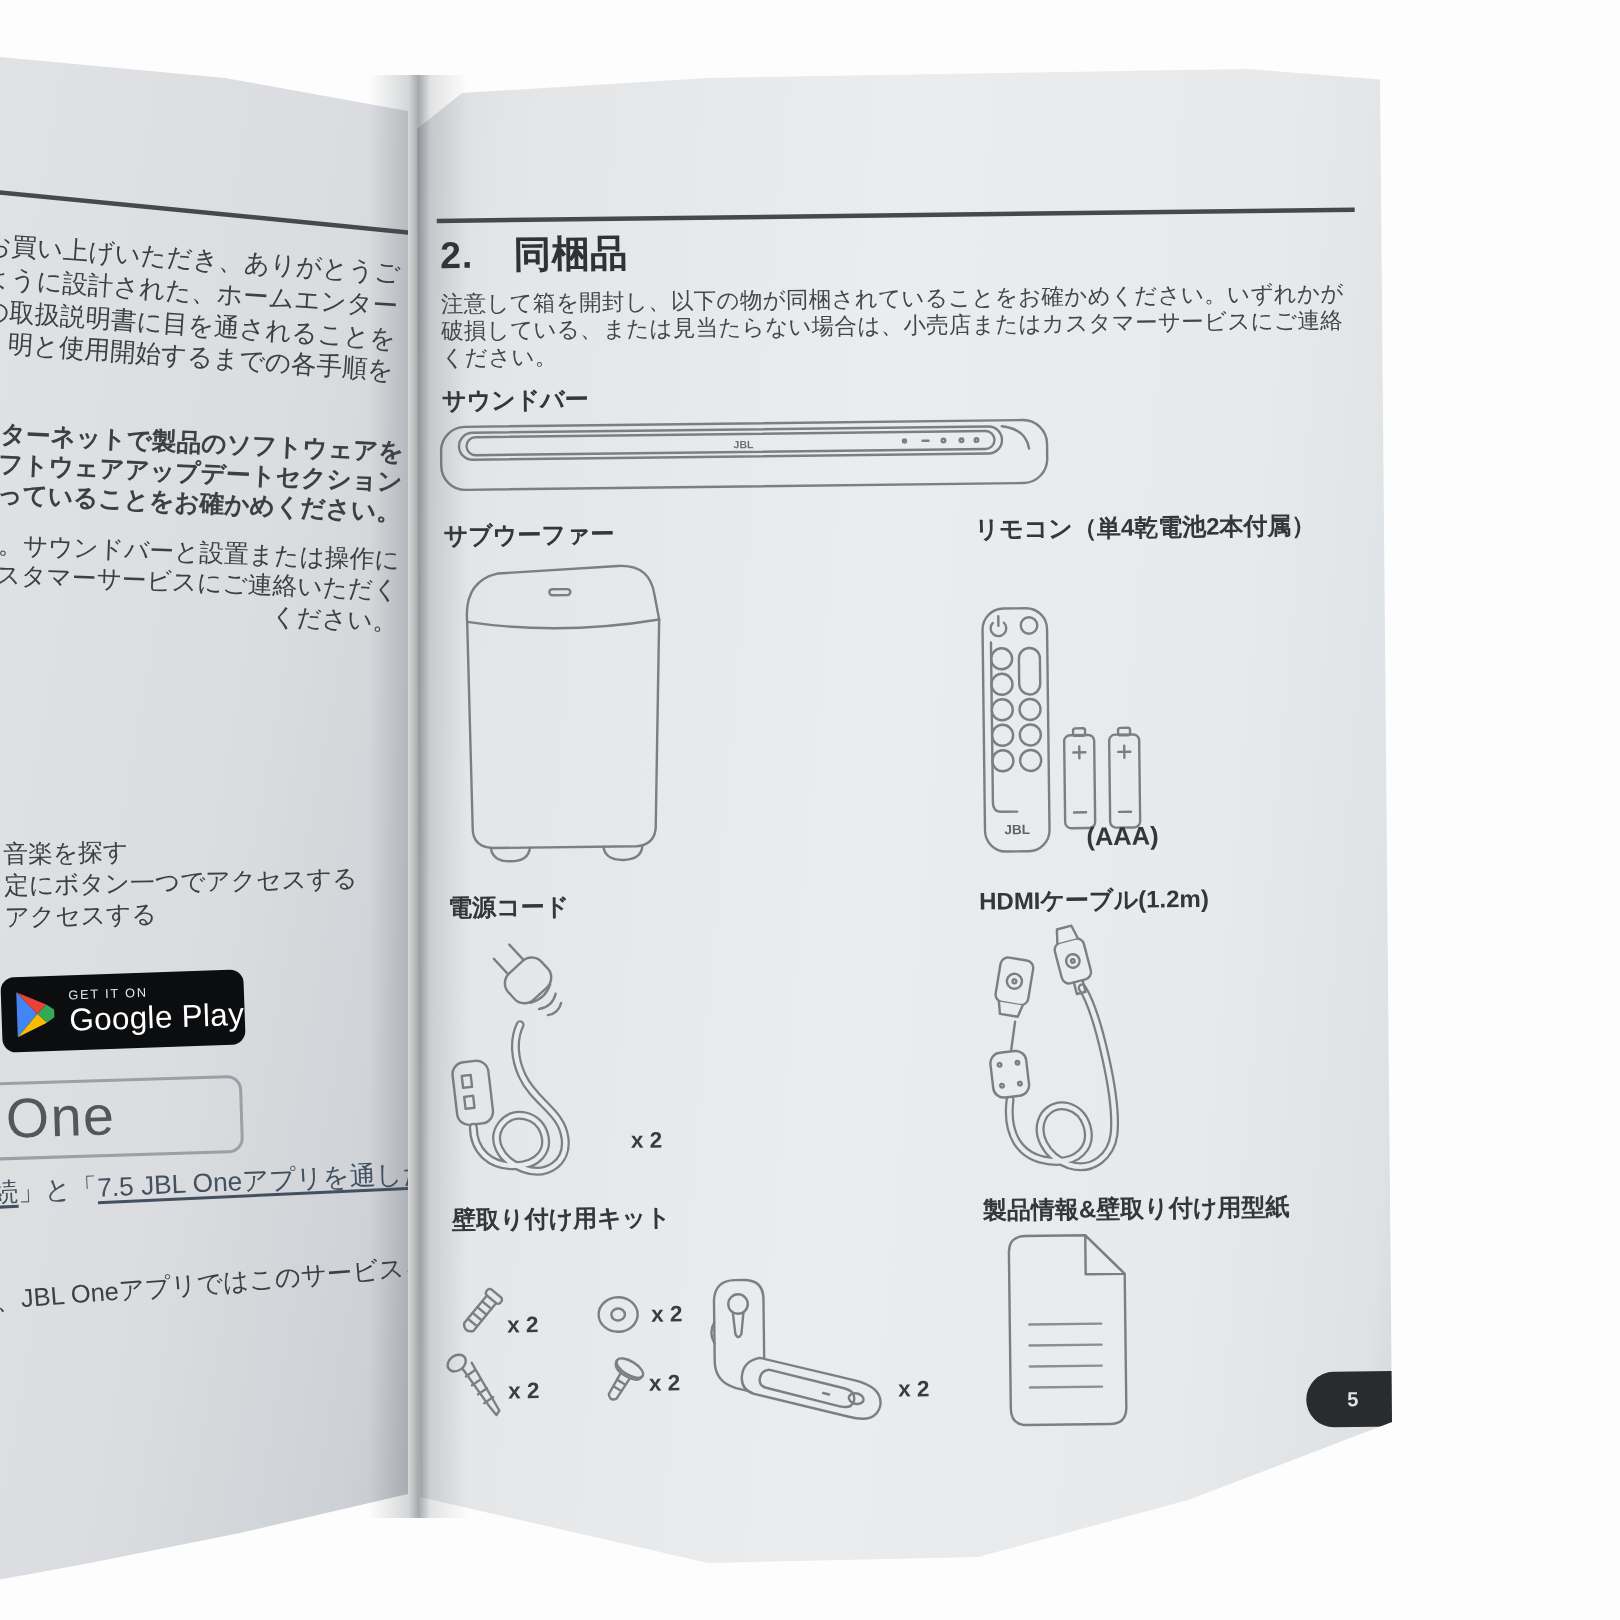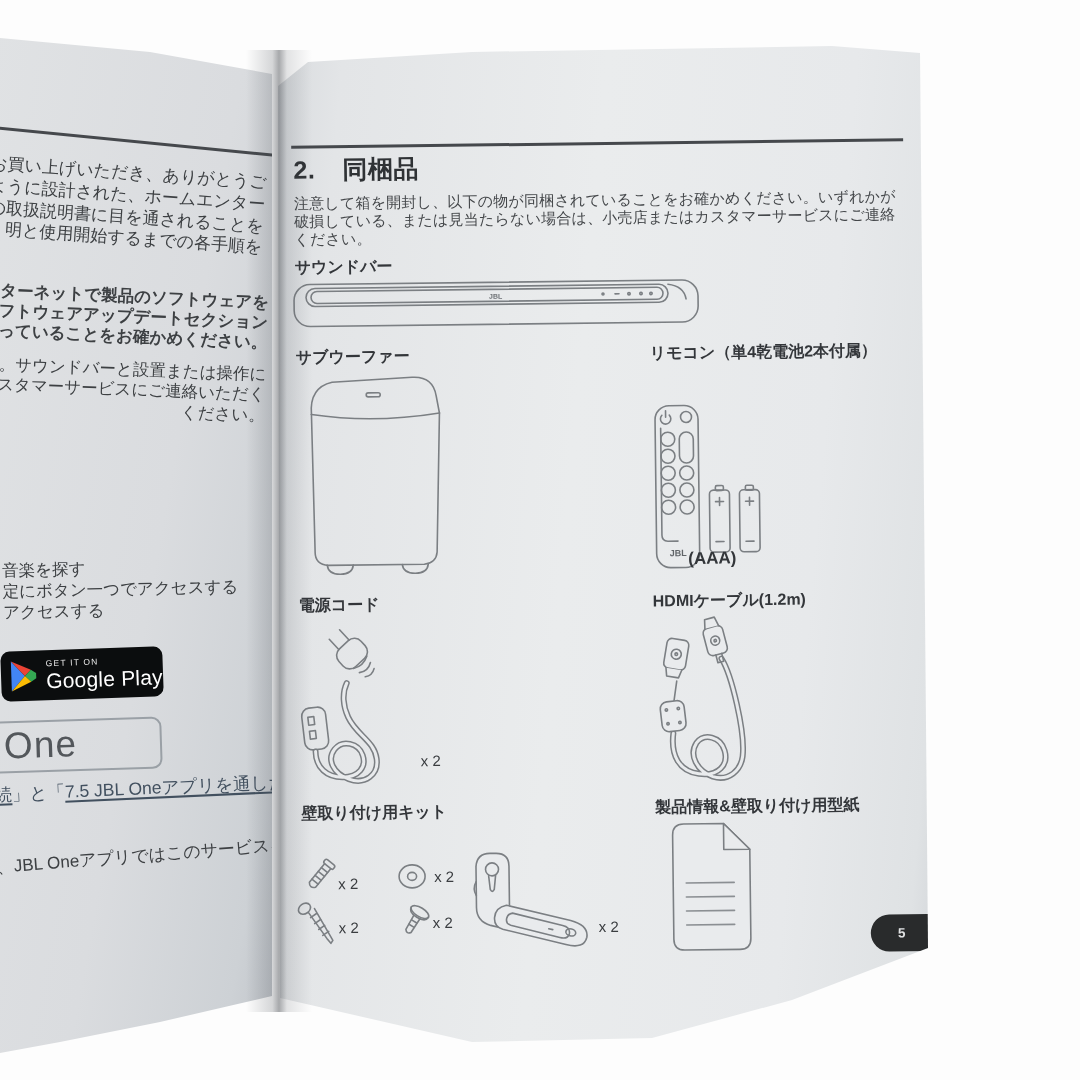--- a/index.html
+++ b/index.html
@@ -42,21 +42,21 @@
   #right-page{left:272px;width:662px;
     background:linear-gradient(95deg,#d7dadd 0%,#e3e5e7 10%,#eaeced 45%,#e7e9eb 78%,#dfe2e4 95%,#d1d4d8 100%);
     clip-path:polygon(6px 86px,36px 62px,200px 52px,560px 46px,648px 53px,656px 948px,520px 1000px,380px 1038px,200px 1042px,8px 998px);}
   #rp-content{position:absolute;inset:0;transform:rotate(-0.7deg);transform-origin:50% 50%;}
   .abs{position:absolute;}
   .rp-rule{left:24px;top:142px;width:612px;height:3px;background:#45484c;}
   .rp-title{left:26px;top:150px;font-size:25px;font-weight:bold;color:#2f3235;letter-spacing:.5px;}
   .rp-title .num{margin-right:27px;}
   .intro{left:26px;top:191px;font-size:15px;line-height:17.8px;letter-spacing:.2px;color:#44474a;white-space:nowrap;}
   .ilabel{font-size:16px;font-weight:bold;color:#33363a;white-space:nowrap;}
-  .qty{font-size:15px;font-weight:normal;color:#3a3d40;}
+  .qty{font-size:15px;font-weight:bold;color:#3a3d40;}
   svg{overflow:visible;}
   .line-art{stroke:#7b7f83;fill:none;stroke-width:1.6;stroke-linecap:round;stroke-linejoin:round;}
   .fill-pg{fill:#e9ebed;}
   #page-tab{left:594px;top:918px;width:62px;height:37px;background:#292b2c;border-radius:19px 0 0 19px;
     display:flex;align-items:center;justify-content:center;color:#dfe1e2;font-size:13.5px;font-weight:bold;}
 </style>
 </head>
 <body>
 
 <div id="stage">
@@ -181,21 +181,21 @@
           <line x1="12" y1="13" x2="12" y2="21"></line>
             <line x1="8" y1="17" x2="16" y2="17"></line>
           <line x1="8" y1="57" x2="16" y2="57"></line>
           <rect x="38" y="1" width="8" height="5" rx="1.5"></rect>
           <rect x="32" y="5.5" width="20" height="62" rx="4"></rect>
           <line x1="42" y1="13" x2="42" y2="21"></line>
             <line x1="38" y1="17" x2="46" y2="17"></line>
           <line x1="38" y1="57" x2="46" y2="57"></line>
         </g>
       </svg>
-      <div class="abs ilabel" style="left:416px;top:550px;font-size:17px;">(AAA)</div>
+      <div class="abs ilabel" style="left:452px;top:550px;font-size:17px;">(AAA)</div>
 
       <div class="abs ilabel" style="left:26px;top:592px;">電源コード</div>
       <svg class="abs" style="left:24px;top:612px;" width="132" height="178" viewBox="0 0 132 178">
         <g class="line-art">
           <g transform="rotate(-42 56 40)">
             <rect x="41" y="26" width="30" height="24" rx="9"></rect>
             <line x1="49" y1="26" x2="49" y2="12"></line>
             <line x1="63" y1="26" x2="63" y2="12"></line>
             <path d="M47 50 q9 5 18 0"></path>
             <path d="M48.5 57 q7.5 5 15 0"></path>

